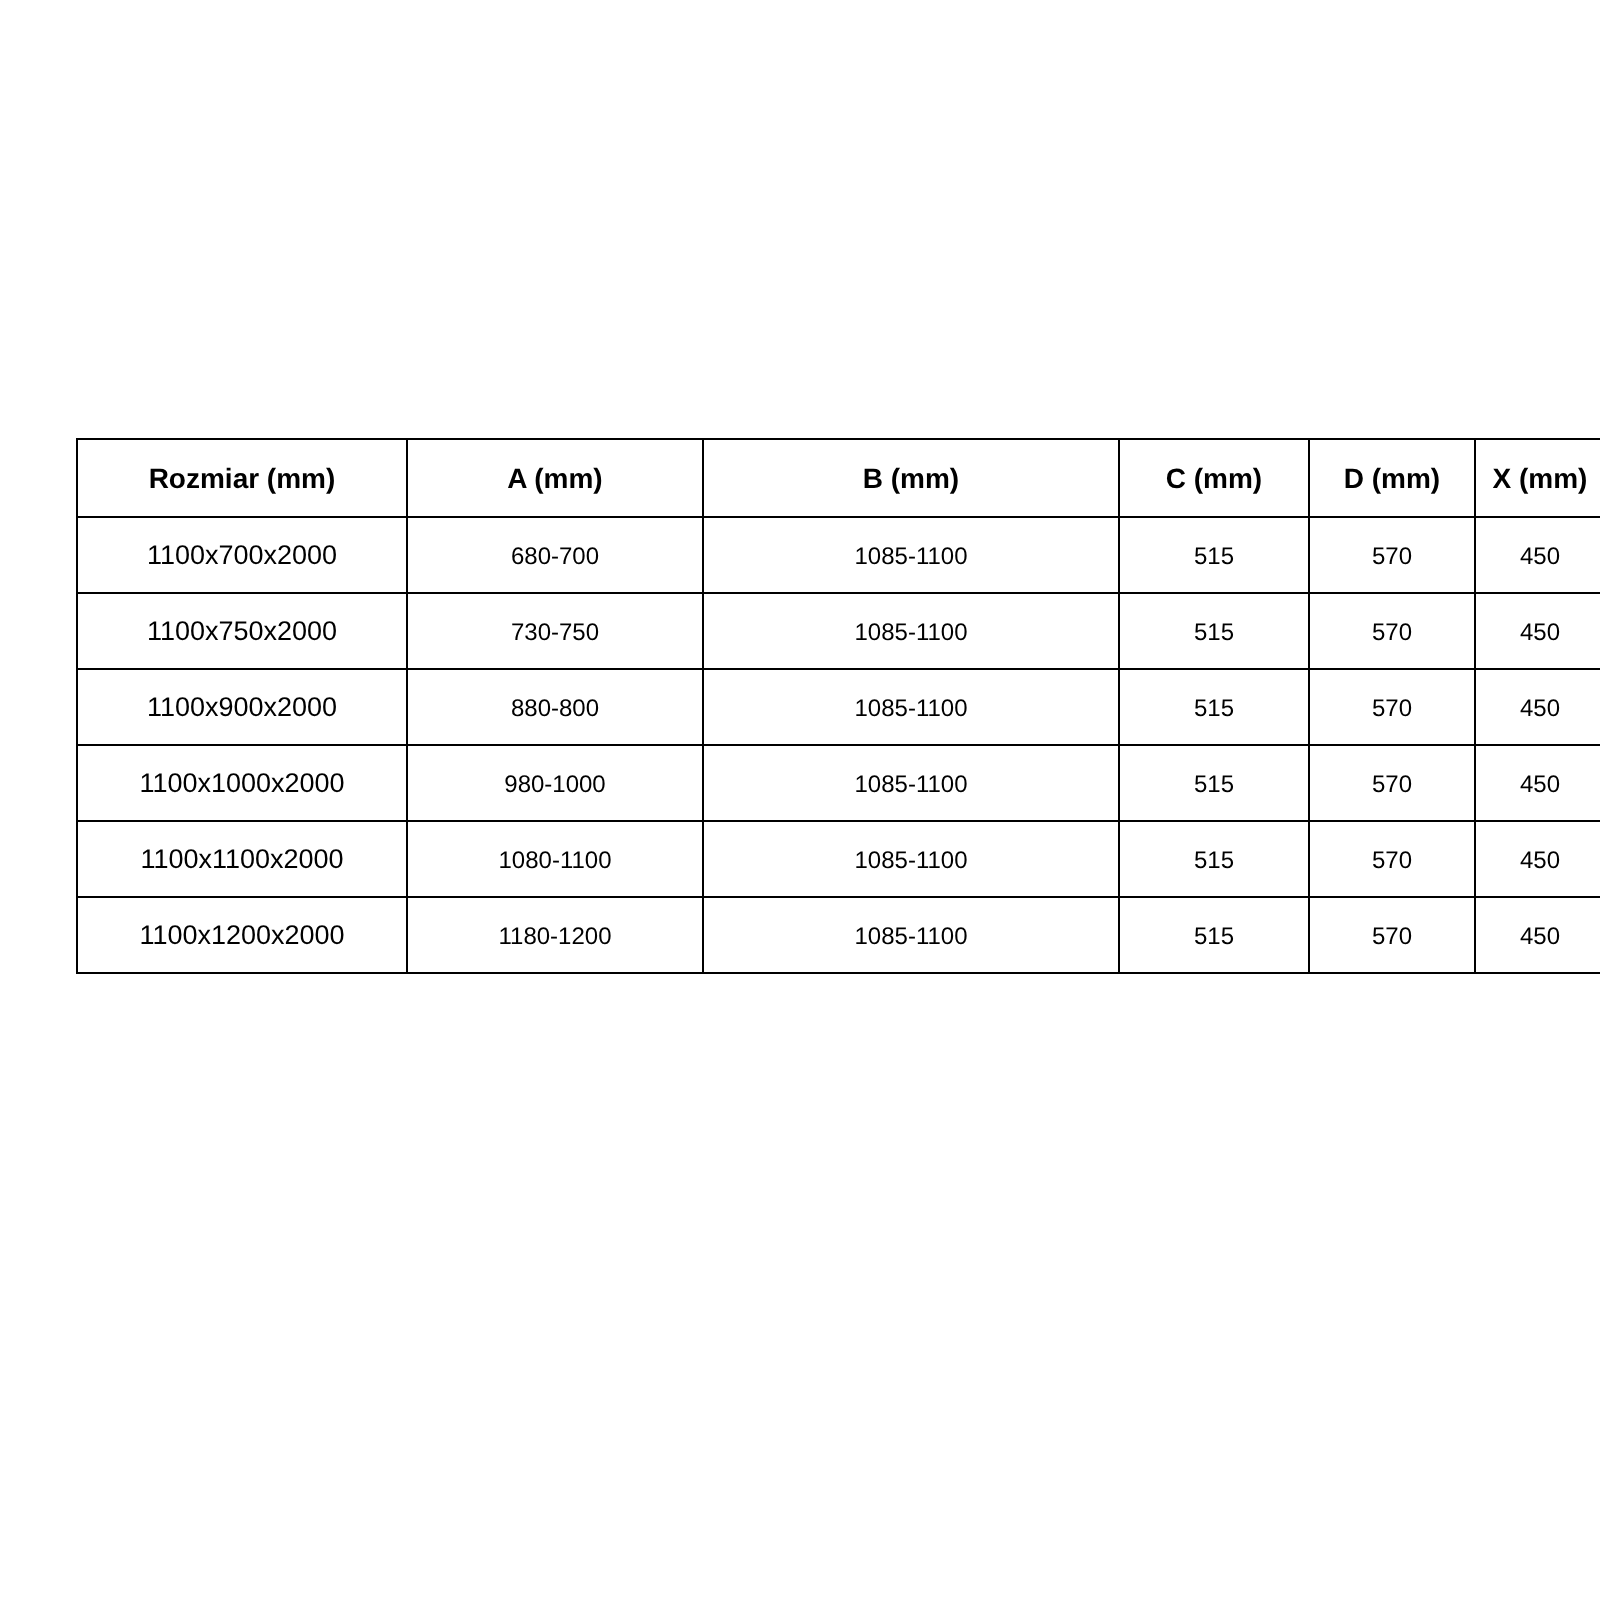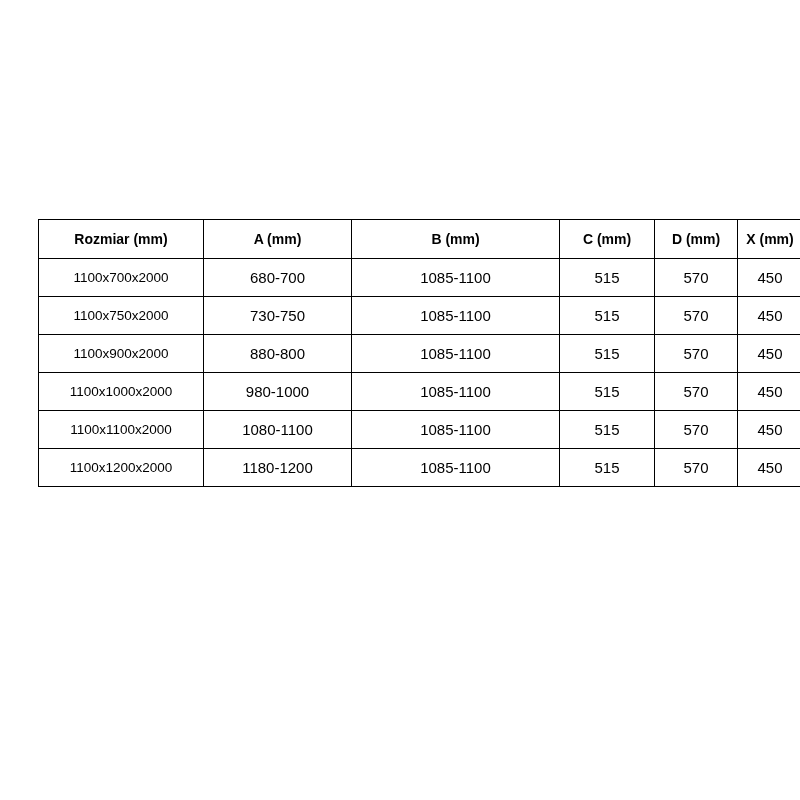--- a/index.html
+++ b/index.html
@@ -37,21 +37,21 @@
   table.spec-table col.c3 { width: 95px; }
   table.spec-table col.c4 { width: 83px; }
   table.spec-table col.c5 { width: 65px; }
 
   table.spec-table th,
   table.spec-table td {
     border: 1px solid #000000;
     text-align: center;
     vertical-align: middle;
     height: 37px;
-    font-size: 15px;
+    font-size: 12px;
     padding: 0 2px;
   }
   table.spec-table thead th {
     font-weight: bold;
     height: 38px;
     font-size: 14px;
   }
   table.spec-table tbody td {
     font-weight: normal;
   }

